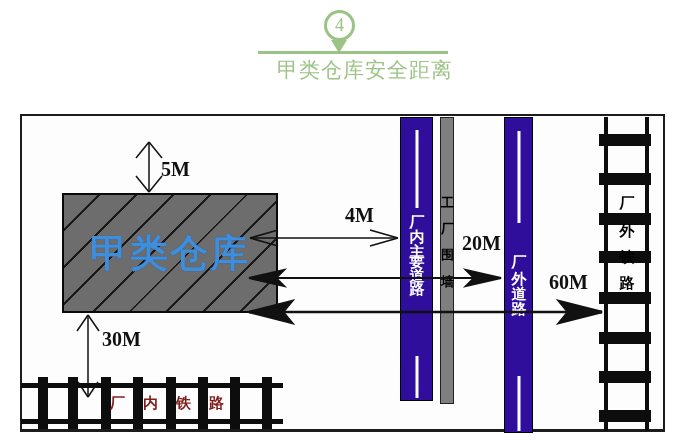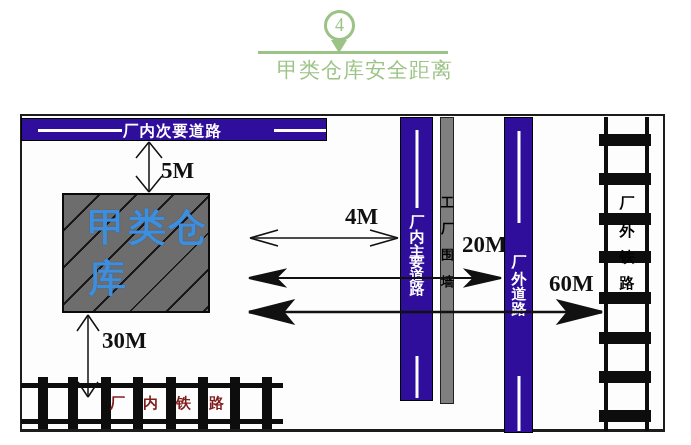--- a/index.html
+++ b/index.html
@@ -39,40 +39,40 @@
   .outside-road .vdash.top{top:13px;height:92px;}
   .outside-road .vtext{top:126px;font-size:15px;letter-spacing:15px;}
   .outside-road .vdash.bot{top:258px;height:55px;}
 
   
   .factory-wall{position:absolute;left:440px;top:117px;width:14px;height:287px;background:var(--wall_gray);
     border:1px solid #222;box-sizing:border-box;z-index:2;}
   .factory-wall .vtext{top:68px;color:#000;font-size:13px;letter-spacing:26px;font-weight:bold;}
 
   
-  .warehouse{position:absolute;left:62px;top:193px;width:148px;height:120px;box-sizing:border-box;
+  .warehouse{position:absolute;left:62px;top:193px;width:216px;height:120px;box-sizing:border-box;
     border:2px solid #0a0a0a;z-index:3;display:flex;align-items:center;justify-content:center;
-    background:repeating-linear-gradient(135deg,rgba(0,0,0,0) 0 24px,#1a1a1a 24px 26px),var(--warehouse_gray);padding-left:24px;}
+    background:repeating-linear-gradient(135deg,rgba(0,0,0,0) 0 24px,#1a1a1a 24px 26px),var(--warehouse_gray);}
   .warehouse .lbl{font-size:38px;font-weight:bold;letter-spacing:2px;color:var(--warehouse_text_blue);
     text-shadow:0 0 1px rgba(0,0,60,.35);}
 
   
   .rail-v{position:absolute;top:117px;width:4px;height:314px;background:#0d0d0d;z-index:2;}
   .tie-h{position:absolute;left:599px;width:52px;height:12px;background:#0d0d0d;z-index:2;}
   .outside-rail-text{position:absolute;left:617px;top:185px;writing-mode:vertical-rl;font-size:15px;
     font-weight:bold;letter-spacing:26px;color:#000;z-index:3;white-space:nowrap;}
 
   .rail-h{position:absolute;left:21px;width:262px;height:4.5px;background:#0d0d0d;z-index:2;}
   .tie-v{position:absolute;top:377px;width:10px;height:52px;background:#0d0d0d;z-index:2;}
   .inside-rail-text{position:absolute;left:110px;top:394px;font-size:15px;font-weight:bold;
     letter-spacing:18px;color:#7f1d1d;z-index:3;white-space:nowrap;}
 
   
   .arrows-svg{position:absolute;left:0;top:0;z-index:5;pointer-events:none;}
-  .dist{position:absolute;font-size:23px;font-weight:bold;color:#101010;z-index:6;white-space:nowrap;}
+  .dist{position:absolute;font-size:20px;font-weight:bold;color:#101010;z-index:6;white-space:nowrap;}
   .dist-5m{left:161px;top:158px;}
   .dist-10m{left:345px;top:204px;}
   .dist-20m{left:462px;top:232px;}
   .dist-40m{left:549px;top:271px;}
   .dist-30m{left:102px;top:328px;}
 
   .credit{position:absolute;left:317px;top:395px;font-size:15.5px;font-weight:bold;color:#111;z-index:3;}
 </style>
 </head>
 <body>
@@ -81,25 +81,20 @@
 
   <div class="badge-circle">
     <span>4</span>
   </div>
   <div class="badge-tail"></div>
   <div class="title-line"></div>
   <div class="page-title">甲类仓库安全距离</div>
 
   <div class="frame"></div>
 
-  <div class="road secondary-road">
-    <div class="dash-l"></div>
-    <div class="lbl">厂内次要道路</div>
-    <div class="dash-r"></div>
-  </div>
 
   <div class="road main-road">
     <div class="vdash top"></div>
     <div class="vtext">厂内主要道路</div>
     <div class="vdash bot"></div>
   </div>
 
   <div class="factory-wall">
     <div class="vtext">工厂围墙</div>
   </div>

